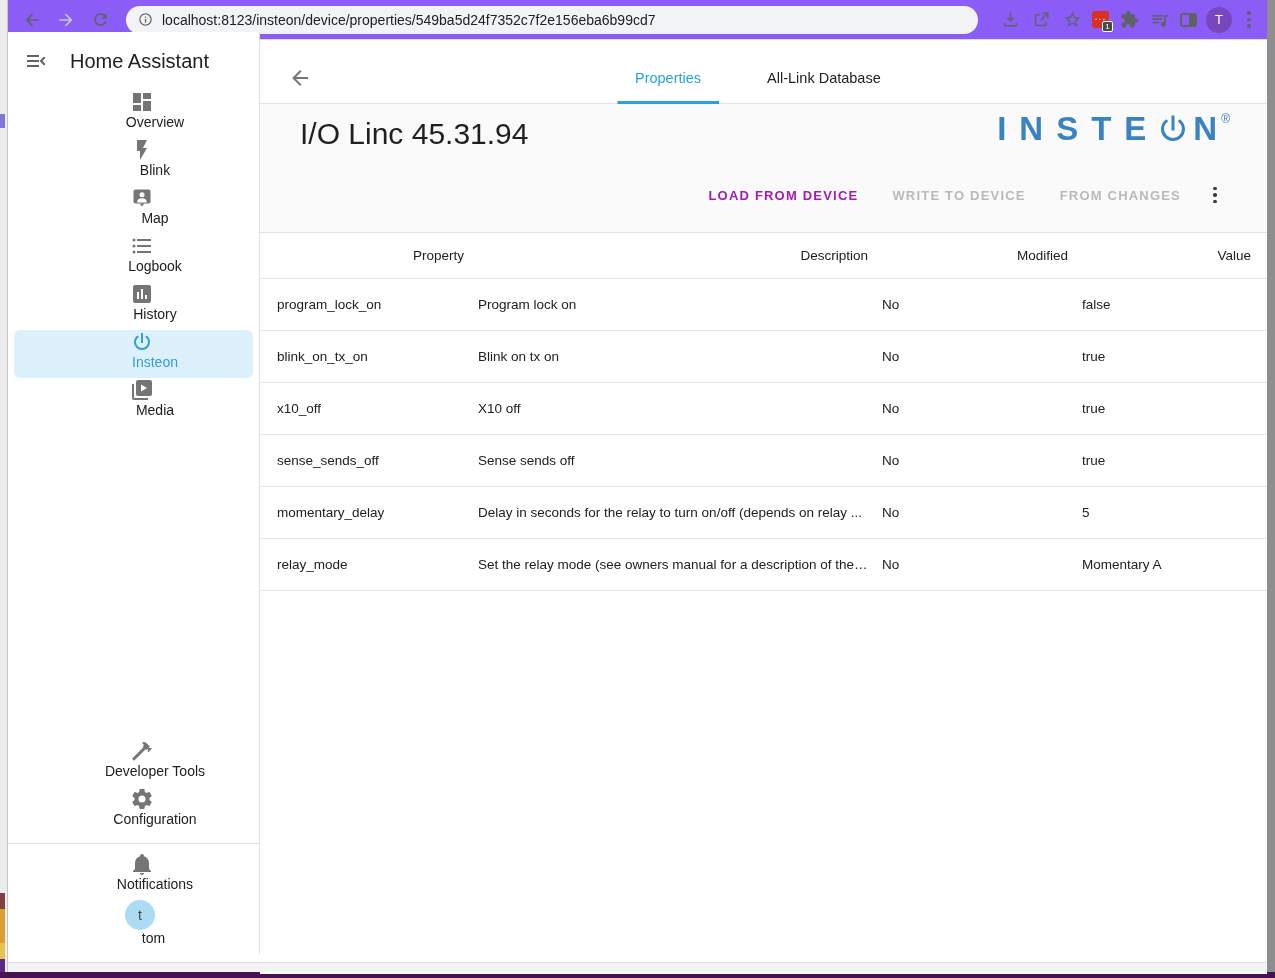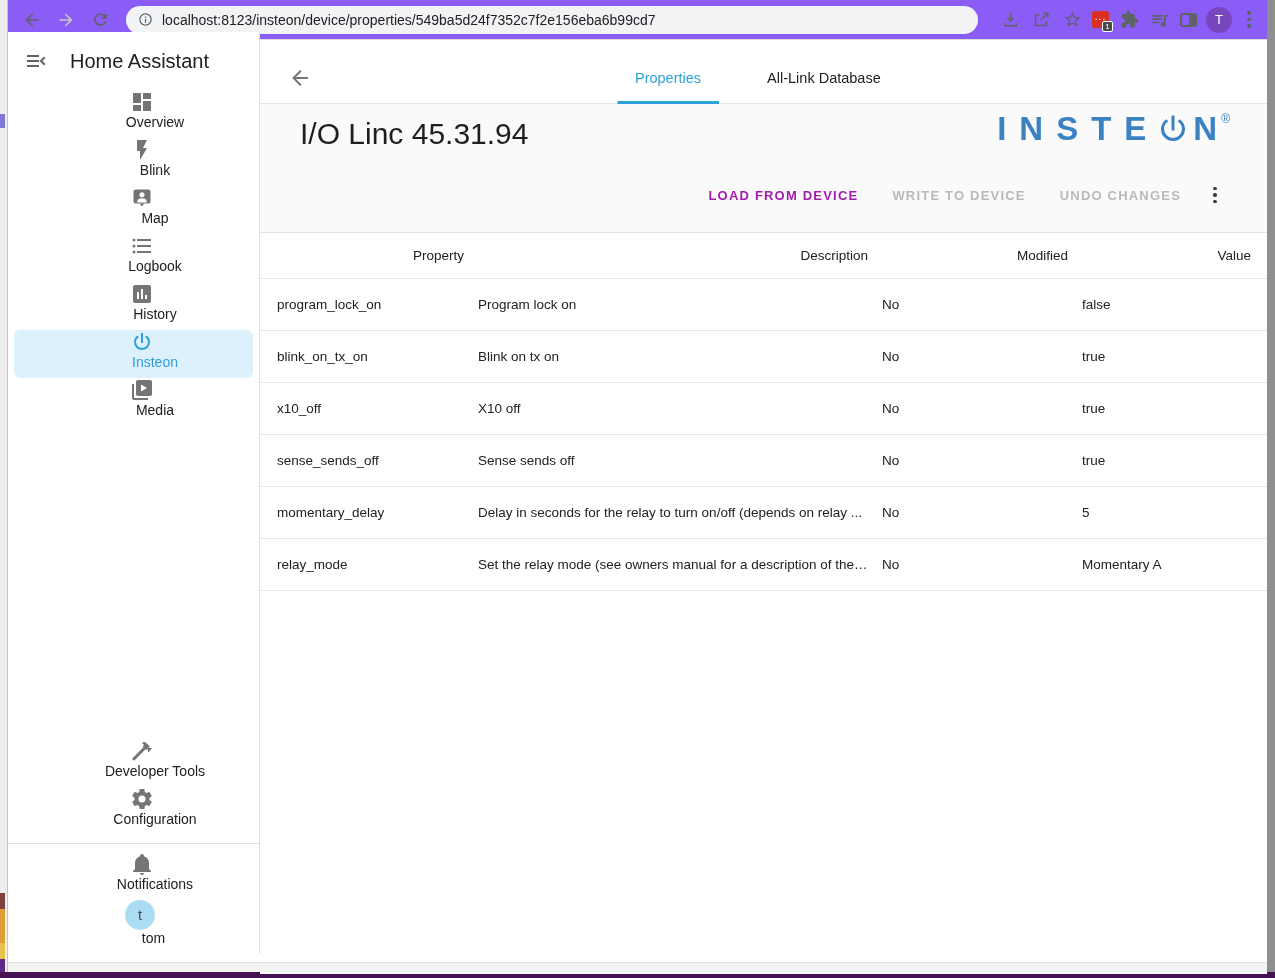--- a/index.html
+++ b/index.html
@@ -292,21 +292,21 @@
           <svg width="36" height="36" viewBox="0 0 24 24" fill="currentColor">
               <path d="M16.56,5.44L15.11,6.89C16.84,7.94 18,9.83 18,12A6,6 0 0,1 12,18A6,6 0 0,1 6,12C6,9.83 7.16,7.94 8.88,6.88L7.44,5.44C5.36,6.88 4,9.28 4,12A8,8 0 0,0 12,20A8,8 0 0,0 20,12C20,9.28 18.64,6.88 16.56,5.44M13,3H11V13H13V3Z"></path>
             </svg>
         </span>
         <span class="lt">N</span>
         <span class="reg">®</span>
       </div>
       <div class="actions">
         <button class="act-btn primary">LOAD FROM DEVICE</button>
         <button class="act-btn disabled">WRITE TO DEVICE</button>
-        <button class="act-btn disabled">UNDO CHANGES</button>
+        <button class="act-btn disabled">FROM CHANGES</button>
         <div class="vdots">
             <span></span>
             <span></span>
             <span></span>
           </div>
       </div>
     </div>
 
     <div class="ptable">
       <div class="trow thead">

